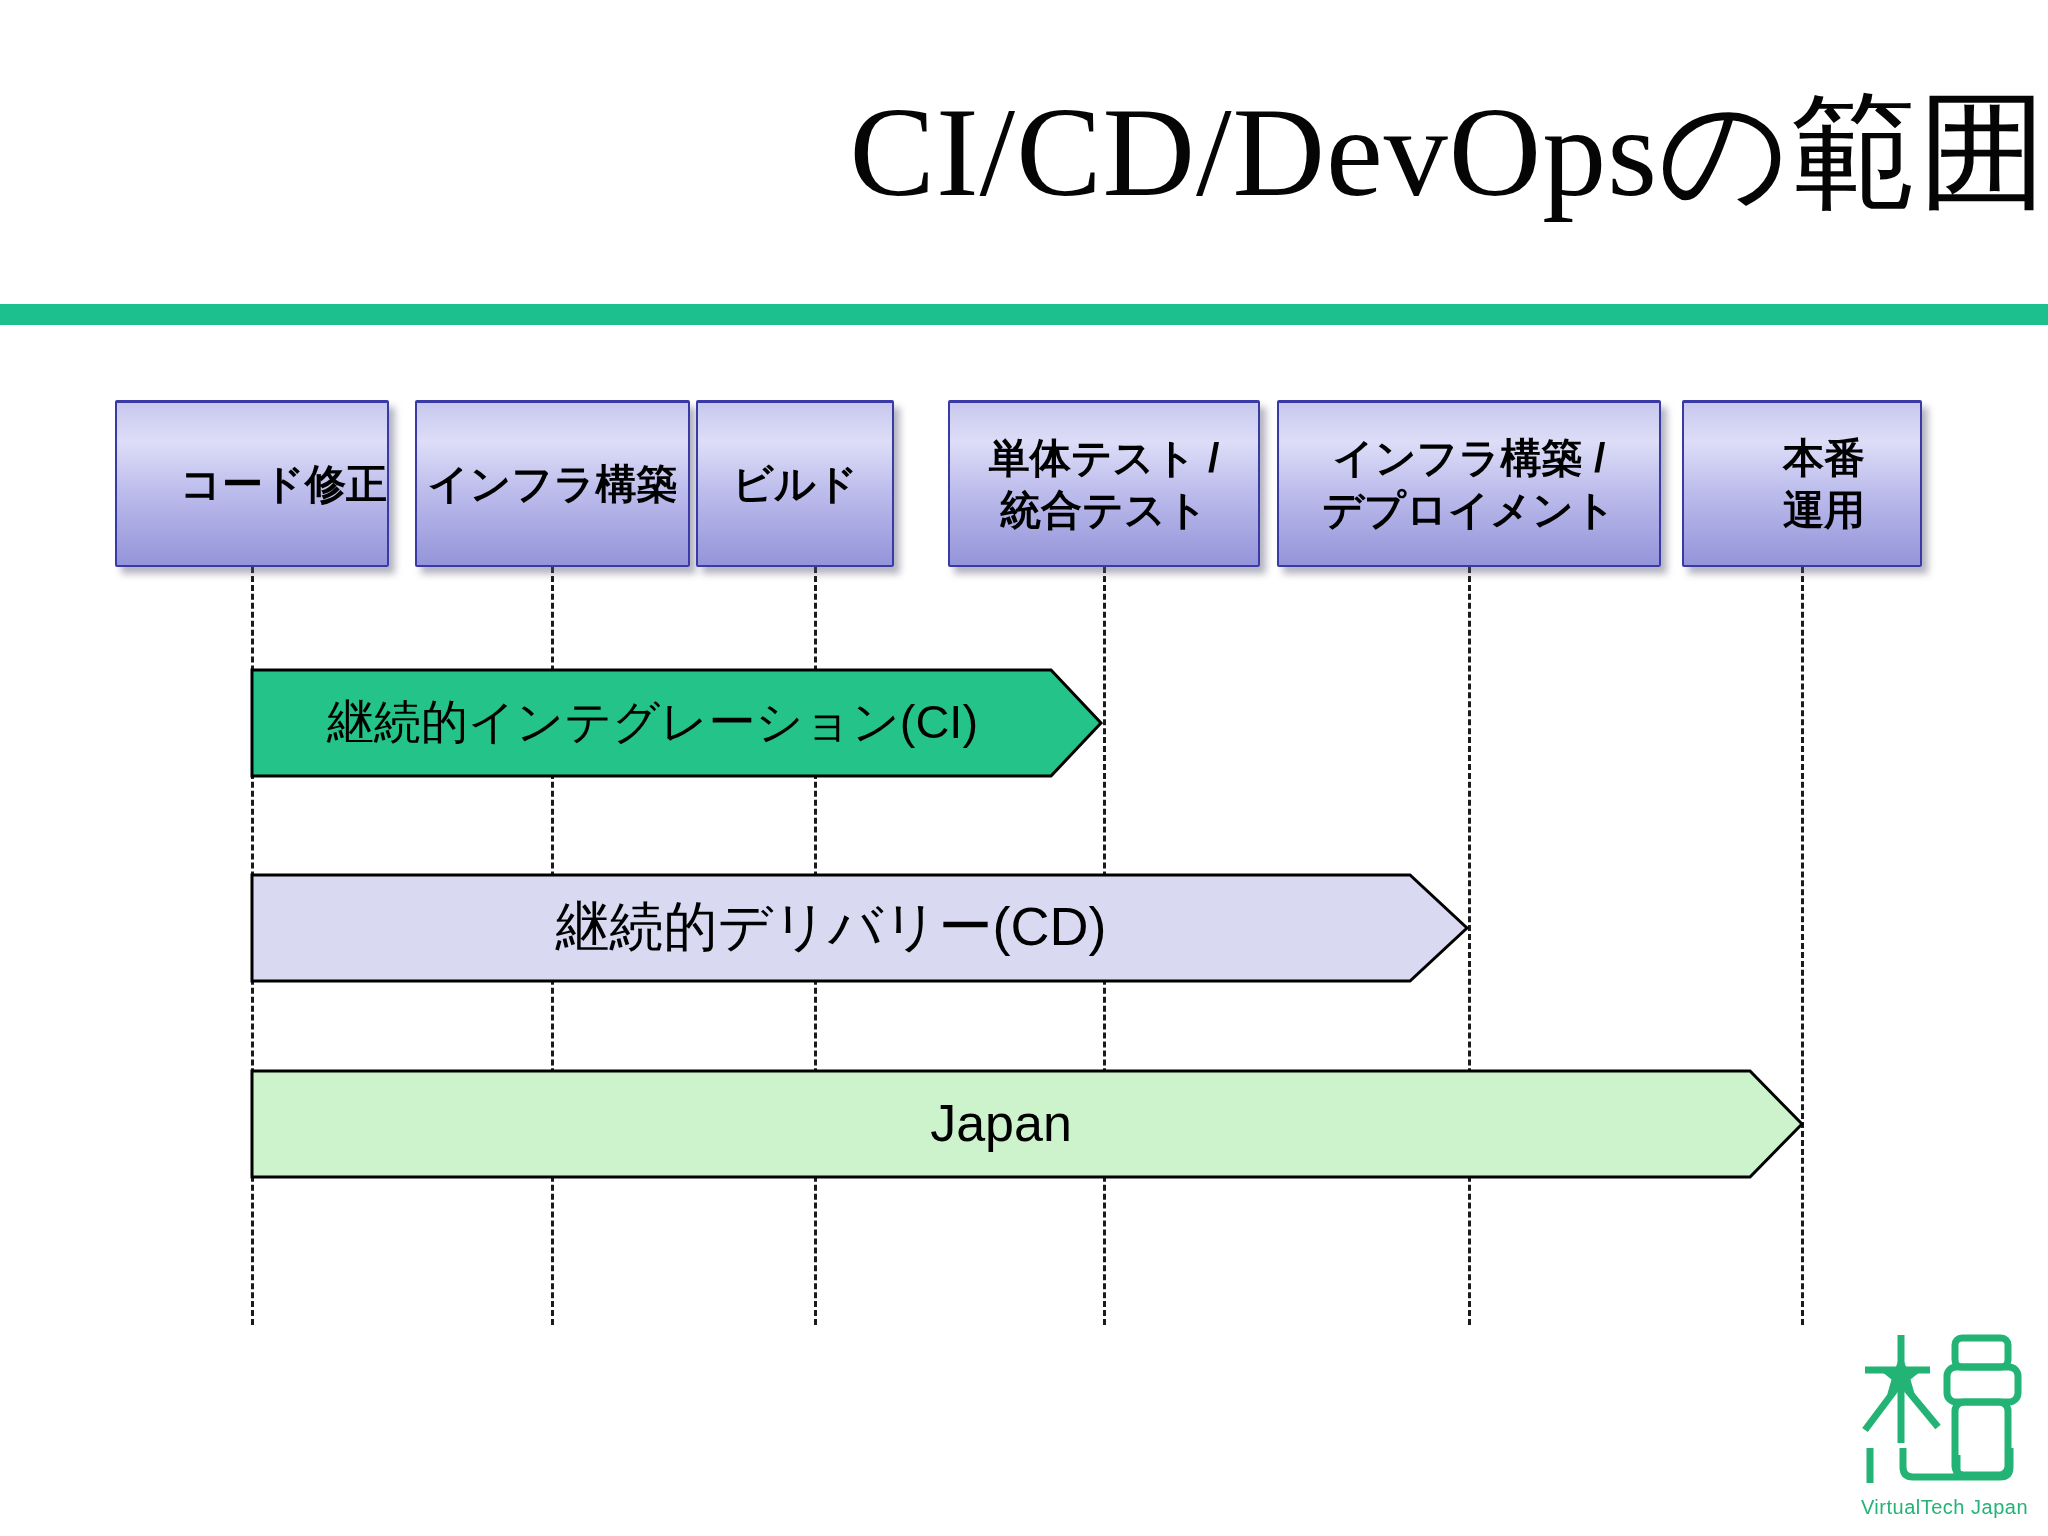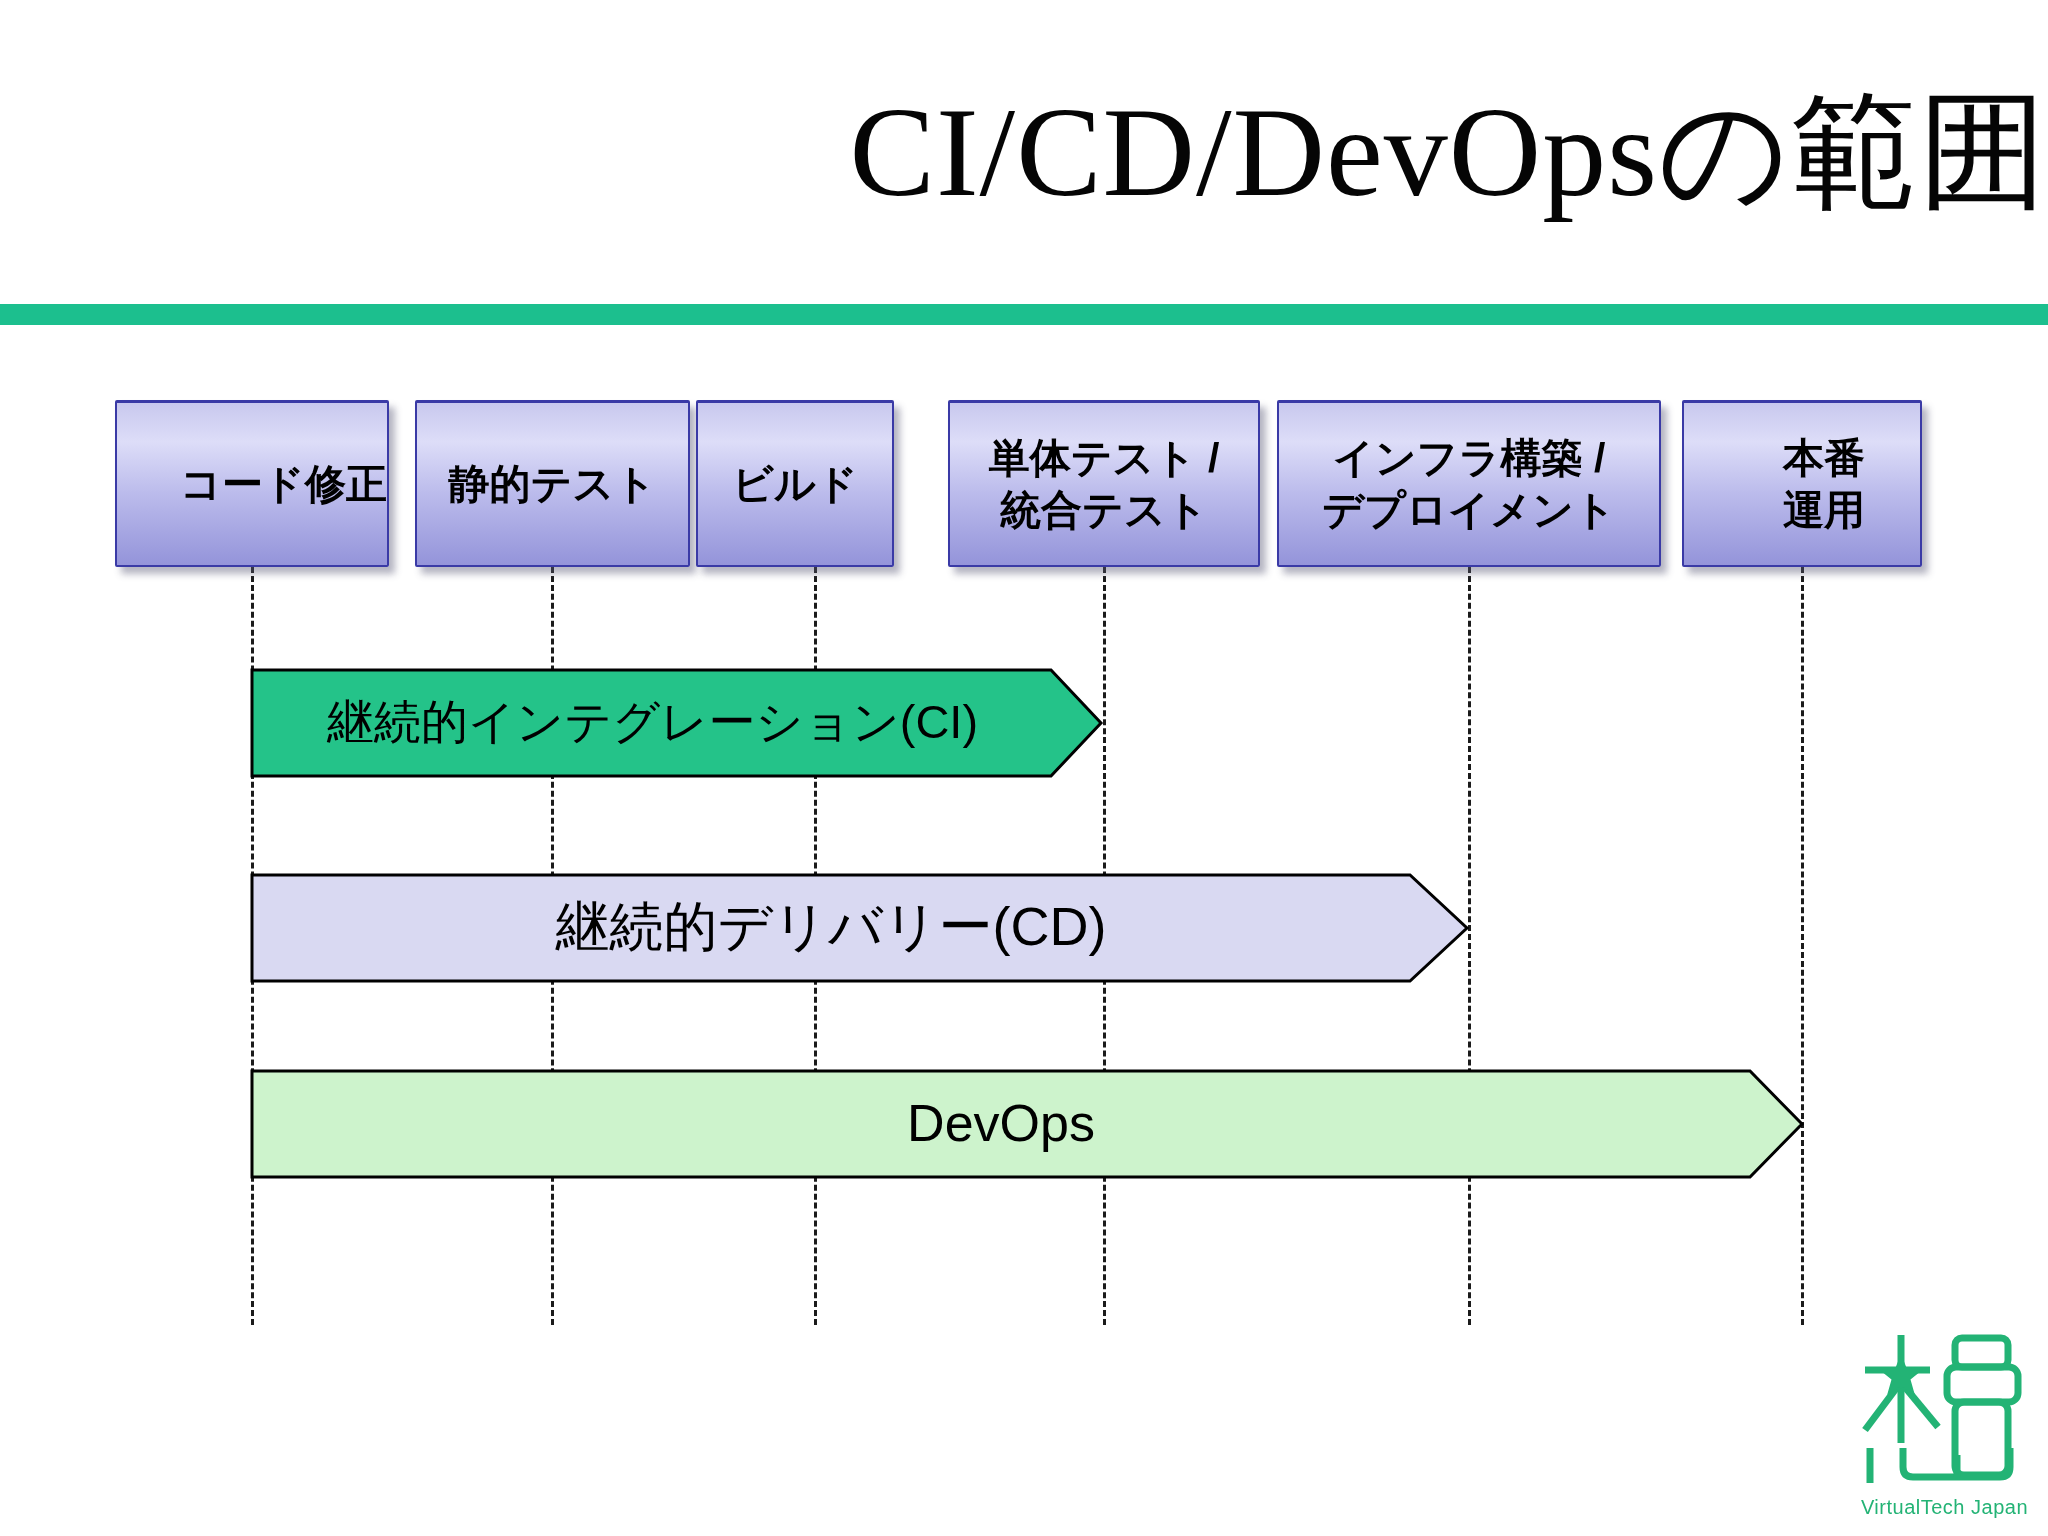--- a/index.html
+++ b/index.html
@@ -67,21 +67,21 @@
   <div class="guide g2"></div>
   <div class="guide g3"></div>
   <div class="guide g4"></div>
   <div class="guide g5"></div>
   <div class="guide g6"></div>
 
   <div class="stage b1">
     <span class="stage-label">コード修正</span>
   </div>
   <div class="stage b2">
-    <span class="stage-label">静的テスト</span>
+    <span class="stage-label">インフラ構築</span>
   </div>
   <div class="stage b3">
     <span class="stage-label">ビルド</span>
   </div>
   <div class="stage b4">
     <span class="stage-label">単体テスト /
 統合テスト</span>
   </div>
   <div class="stage b5">
     <span class="stage-label">インフラ構築 /
@@ -98,21 +98,21 @@
   <div class="arrow-label l-ci">継続的インテグレーション(CI)</div>
 
   <svg class="arrow a-cd" width="1222" height="110" viewBox="0 0 1222 110">
     <polygon points="2,2 1160,2 1217,55 1160,108 2,108" stroke="#000000" stroke-width="3" stroke-linejoin="miter" fill="#d9d9f2"></polygon>
   </svg>
   <div class="arrow-label l-cd">継続的デリバリー(CD)</div>
 
   <svg class="arrow a-devops" width="1557" height="110" viewBox="0 0 1557 110">
     <polygon points="2,2 1500,2 1552,55 1500,108 2,108" stroke="#000000" stroke-width="3" stroke-linejoin="miter" fill="#cdf3cc"></polygon>
   </svg>
-  <div class="arrow-label l-devops">DevOps</div>
+  <div class="arrow-label l-devops">Japan</div>
 
   <div class="logo">
     <svg width="176" height="154" viewBox="0 0 176 154" fill="none" stroke="#23b375" stroke-width="7">
 
       <line x1="49" y1="5" x2="49" y2="113"></line>
       <line x1="13" y1="40" x2="78" y2="40"></line>
       <line x1="46" y1="56" x2="13" y2="100"></line>
       <line x1="52" y1="56" x2="86" y2="97"></line>
       <path d="M49,24 L54.9,38.8 L70.9,39.4 L58.5,49.4 L62.8,64.8 L49,56 L35.2,64.8 L39.5,49.4 L27.1,39.4 L43.1,38.8 Z" fill="#23b375" stroke="none"></path>
 

